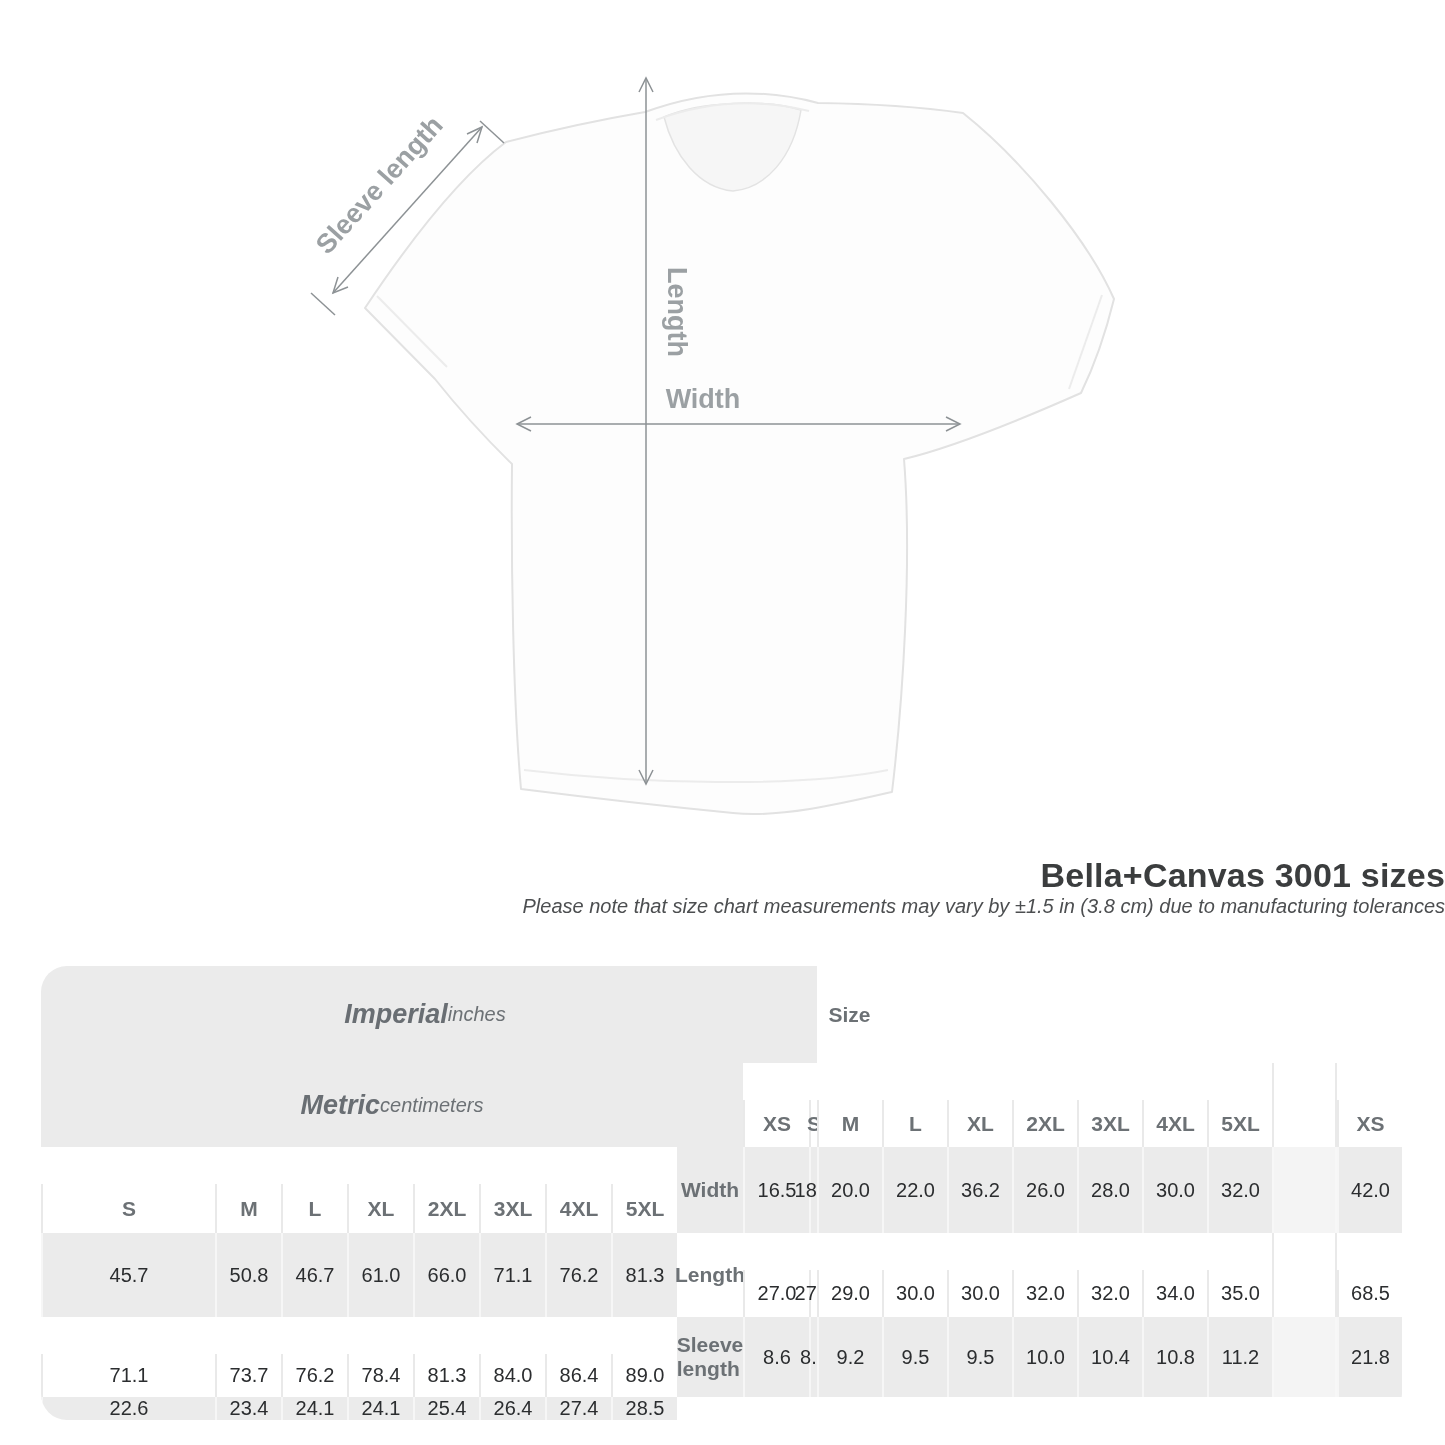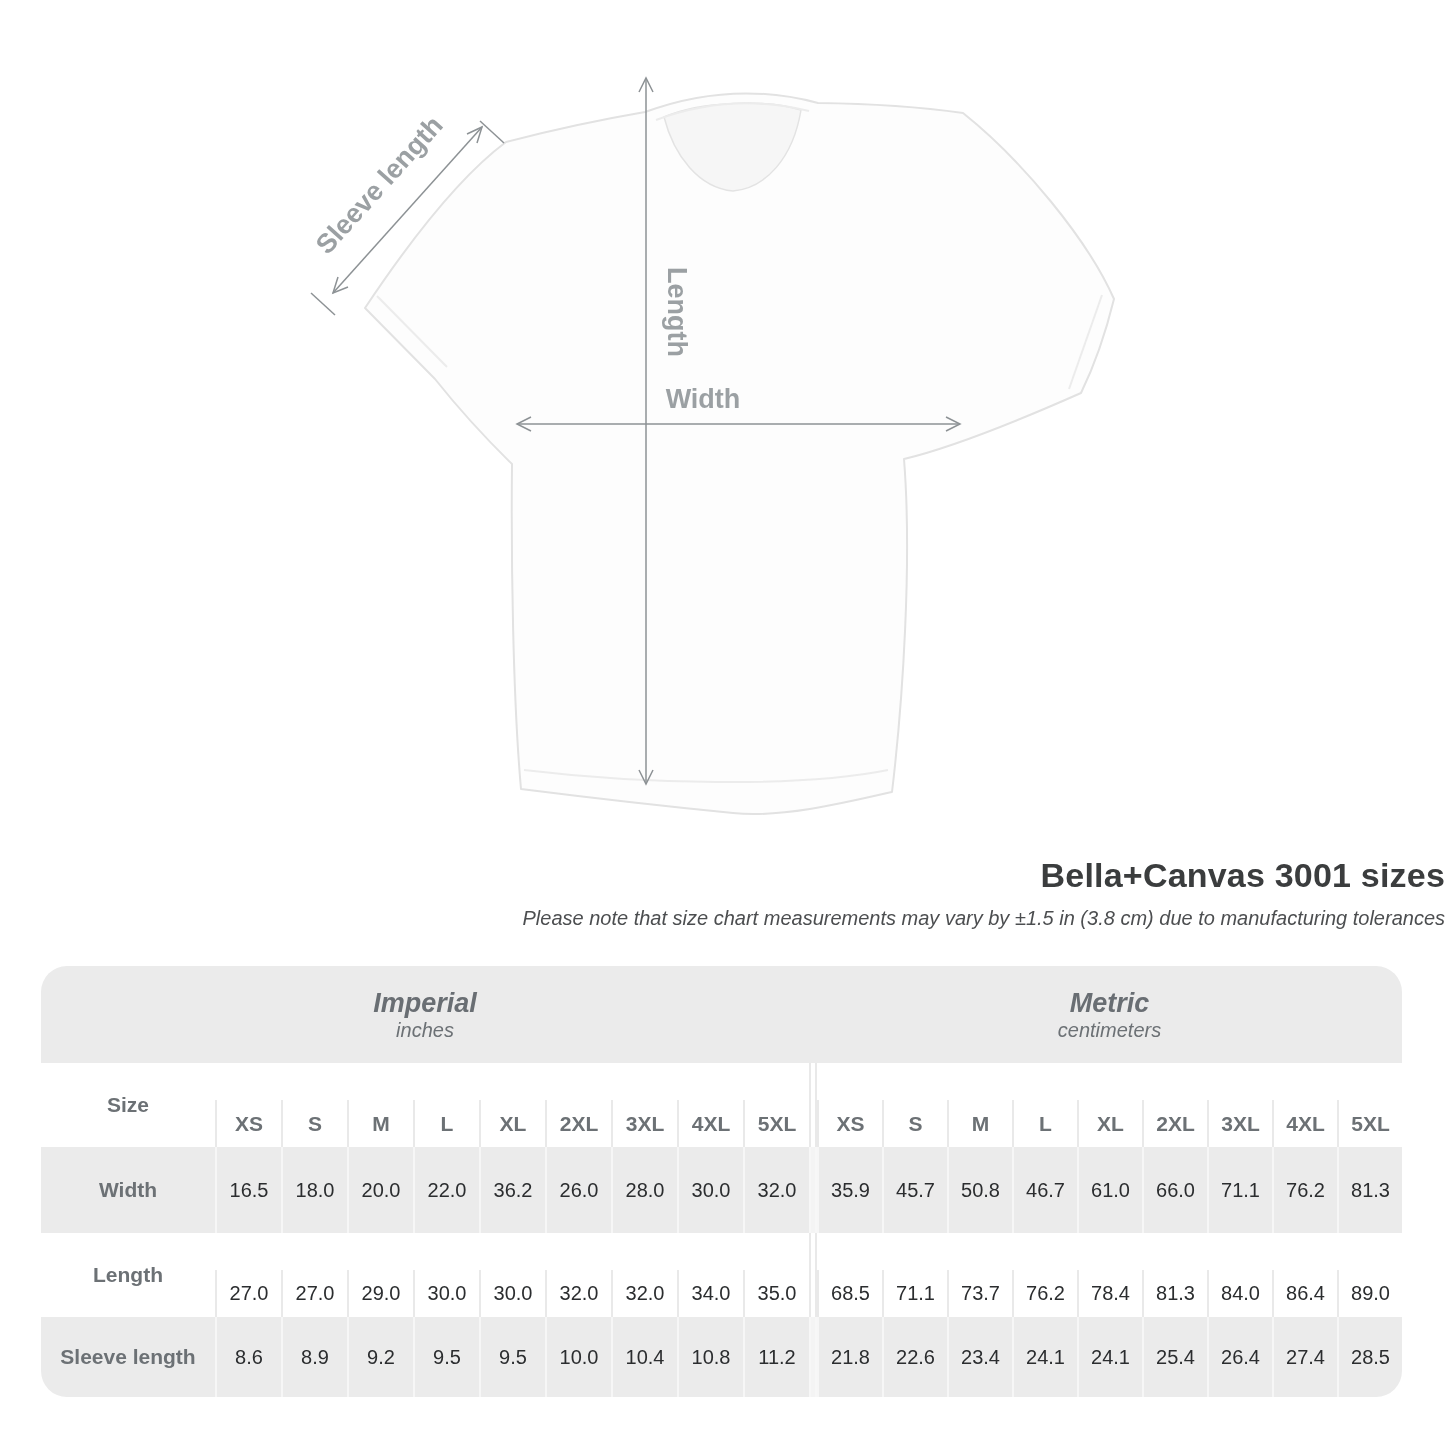--- a/index.html
+++ b/index.html
@@ -3,40 +3,40 @@
 <meta charset="utf-8">
 <style>
   html,body { margin:0; padding:0; background:#fff; }
   .stage {
     position:relative; width:1445px; height:1445px; background:#ffffff; overflow:hidden;
     font-family:"Liberation Sans","DejaVu Sans",sans-serif;
   }
   .shirt-svg { position:absolute; left:0; top:0; }
   .heading { position:absolute; top:856px; left:0; width:100%; text-align:right; }
   .title { font-size:34px; font-weight:bold; color:#3b3d3e; letter-spacing:0.2px; }
-  .subtitle { margin-top:12px; font-size:20px; font-style:italic; color:#4c4e50; }
+  .subtitle { font-size:20px; font-style:italic; color:#4c4e50; }
 
   .tablewrap { position:absolute; left:41px; top:966px; width:1361px; border-radius:26px; overflow:hidden; }
   .grid { display:grid; grid-template-columns:174px repeat(9,66px) 8px repeat(9,65px); grid-template-rows:97px 84px 86px 84px 80px; }
   .cell { display:flex; align-items:center; justify-content:center; box-sizing:border-box; }
   .band { background:#ebebeb; }
   .g { background:#ebebeb; }
   .w { background:#ffffff; }
   .sep { border-left:2px solid; }
   .w.sep { border-color:#e9e9e9;margin-top:37px; }
   .g.sep { border-color:#f6f6f6; }
   .gapcol { border-left:2px solid; border-right:2px solid; }
   .w.gapcol { background:#ffffff; border-color:#e9e9e9; }
   .g.gapcol { background:#f4f4f4; border-color:#f7f7f7; }
   .band.gapcol { background:#ebebeb; border:none; }
   .span10 { grid-column:span 10; }
   .span9 { grid-column:span 9; }
   .lab, .head { font-weight:bold; color:#6c7175; font-size:21px; }
   .num { color:#2b2d2f; font-size:20px; }
-  .group { flex-direction:column; gap:0; }
+  .group { flex-direction:row; gap:0; }
   .gname { font-weight:bold; font-style:italic; font-size:27px; color:#696e73; }
   .gunit { font-style:italic; font-size:20px; color:#6c7175; }
 
   .dim-label { font-weight:bold; font-size:27px; fill:#9ba0a3; }
 </style>
 </head>
 <body>
 
 <div class="stage">
 
@@ -98,25 +98,25 @@
     <div class="subtitle">Please note that size chart measurements may vary by ±1.5 in (3.8 cm) due to manufacturing tolerances</div>
   </div>
 
   <div class="tablewrap">
     <div class="grid" id="grid">
         <div class="cell band group span10">
           <span class="gname">Imperial</span>
           <span class="gunit">inches</span>
         </div>
         <div class="cell band gapcol"></div>
+        <div class="cell w lab">Size</div>
         <div class="cell band group span9">
           <span class="gname">Metric</span>
           <span class="gunit">centimeters</span>
         </div>
-        <div class="cell w lab">Size</div>
         <div class="cell w head sep">XS</div>
         <div class="cell w head sep">S</div>
         <div class="cell w head sep">M</div>
         <div class="cell w head sep">L</div>
         <div class="cell w head sep">XL</div>
         <div class="cell w head sep">2XL</div>
         <div class="cell w head sep">3XL</div>
         <div class="cell w head sep">4XL</div>
         <div class="cell w head sep">5XL</div>
         <div class="cell w gapcol"></div>
@@ -133,21 +133,21 @@
         <div class="cell g num sep">16.5</div>
         <div class="cell g num sep">18.0</div>
         <div class="cell g num sep">20.0</div>
         <div class="cell g num sep">22.0</div>
         <div class="cell g num sep">36.2</div>
         <div class="cell g num sep">26.0</div>
         <div class="cell g num sep">28.0</div>
         <div class="cell g num sep">30.0</div>
         <div class="cell g num sep">32.0</div>
         <div class="cell g gapcol"></div>
-        <div class="cell g num sep">35.9</div>
+        <div class="cell g num sep">42.0</div>
         <div class="cell g num sep">45.7</div>
         <div class="cell g num sep">50.8</div>
         <div class="cell g num sep">46.7</div>
         <div class="cell g num sep">61.0</div>
         <div class="cell g num sep">66.0</div>
         <div class="cell g num sep">71.1</div>
         <div class="cell g num sep">76.2</div>
         <div class="cell g num sep">81.3</div>
         <div class="cell w lab">Length</div>
         <div class="cell w num sep">27.0</div>

